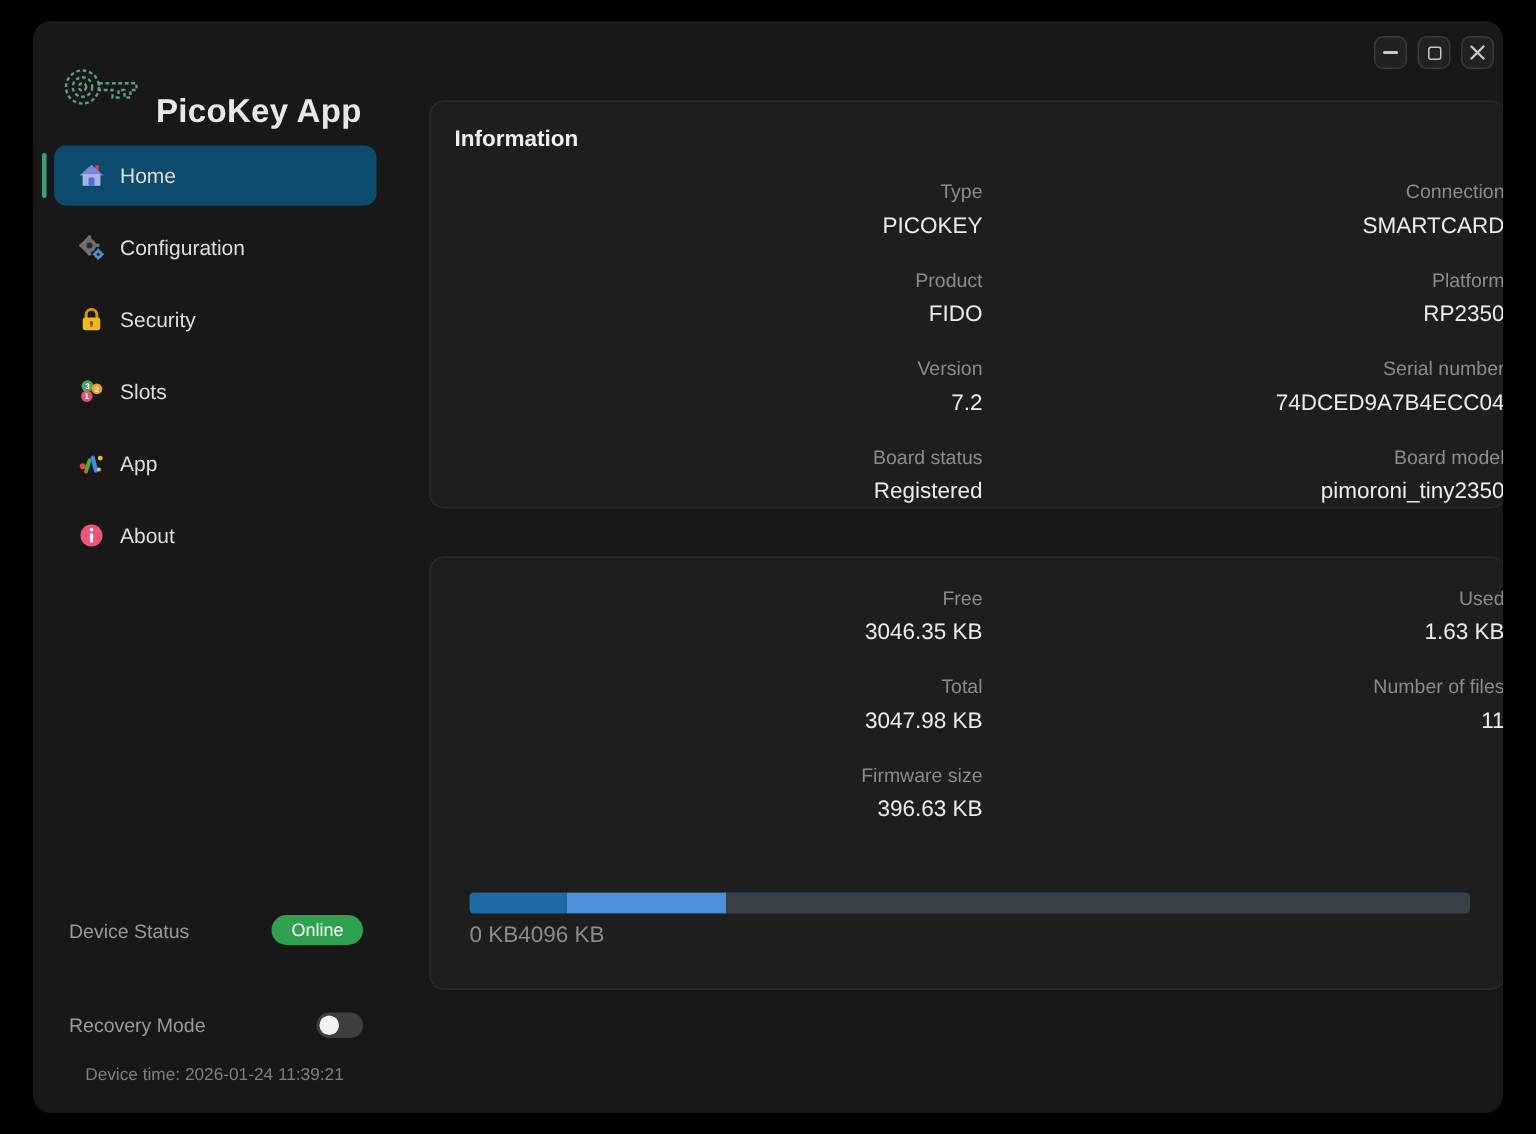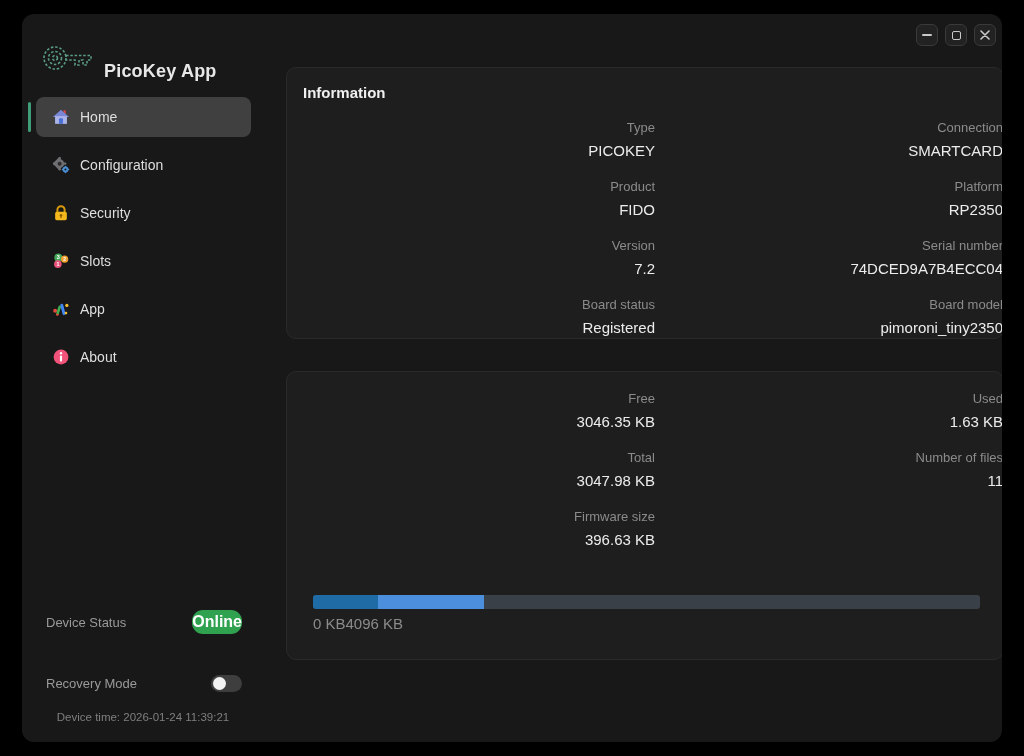--- a/index.html
+++ b/index.html
@@ -11,36 +11,36 @@
   
   .controls { position:absolute; top:10px; right:6px; display:flex; gap:7px; z-index:5; }
   .ctrl { width:22px; height:22px; border-radius:6px; background:#222;
           border:1px solid #3a3a3a; display:flex; align-items:center; justify-content:center;
           cursor:pointer; }
   .glyph-min { width:10px; height:2px; background:#c9c9c9; border-radius:1px; }
   .glyph-max { width:9px; height:9px; border:1.5px solid #c9c9c9; border-radius:2px; }
 
   
   .logo { position:absolute; left:20px; top:26px; }
-  .app-title { position:absolute; left:82px; top:47px; font-size:18px; font-weight:700;
+  .app-title { position:absolute; left:82px; top:47px; font-size:22px; font-weight:700;
                color:#e8e8e8; letter-spacing:.2px; }
   .nav { position:absolute; top:83px; left:0; width:242px; }
   .nav-item { position:relative; margin:0 13px 8px 14px; height:40px; border-radius:8px;
               display:flex; align-items:center; padding-left:16px; gap:10px;
               color:#dedede; font-size:14px; cursor:pointer; }
-  .nav-item.active { background:#404040; }
+  .nav-item.active { background:#0c4a6e; }
   .nav-item.active .accent { position:absolute; left:-8px; top:5px; width:3px; height:30px;
               border-radius:2px; background:#3f9d77; }
   .nav-icon { width:18px; height:18px; flex:0 0 18px; }
 
   .status-row { position:absolute; left:24px; width:196px; display:flex;
                 justify-content:space-between; align-items:center; }
   .row-label { font-size:13px; color:#9a9a9a; }
-  .badge { background:#2fa14f; color:#fff; font-size:16px; font-weight:700;
-           padding:3px 0; border-radius:11px; }
+  .badge { background:#2fa14f; color:#fff; font-size:12px; font-weight:400;
+           padding:3px 13px; border-radius:11px; }
   .toggle { width:31px; height:17px; border-radius:9px; background:#3e3e3e;
             position:relative; cursor:pointer; }
   .toggle .knob { position:absolute; left:2px; top:2px; width:13px; height:13px;
             border-radius:50%; background:#f2f2f2; }
   .device-time { position:absolute; left:0; top:697px; width:242px; text-align:center;
                  font-size:11.5px; color:#7f7f7f; }
 
   
   .main { position:absolute; left:242px; top:0; width:738px; height:728px; }
   .card { position:absolute; left:22px; width:718px; background:#1e1e1e;

